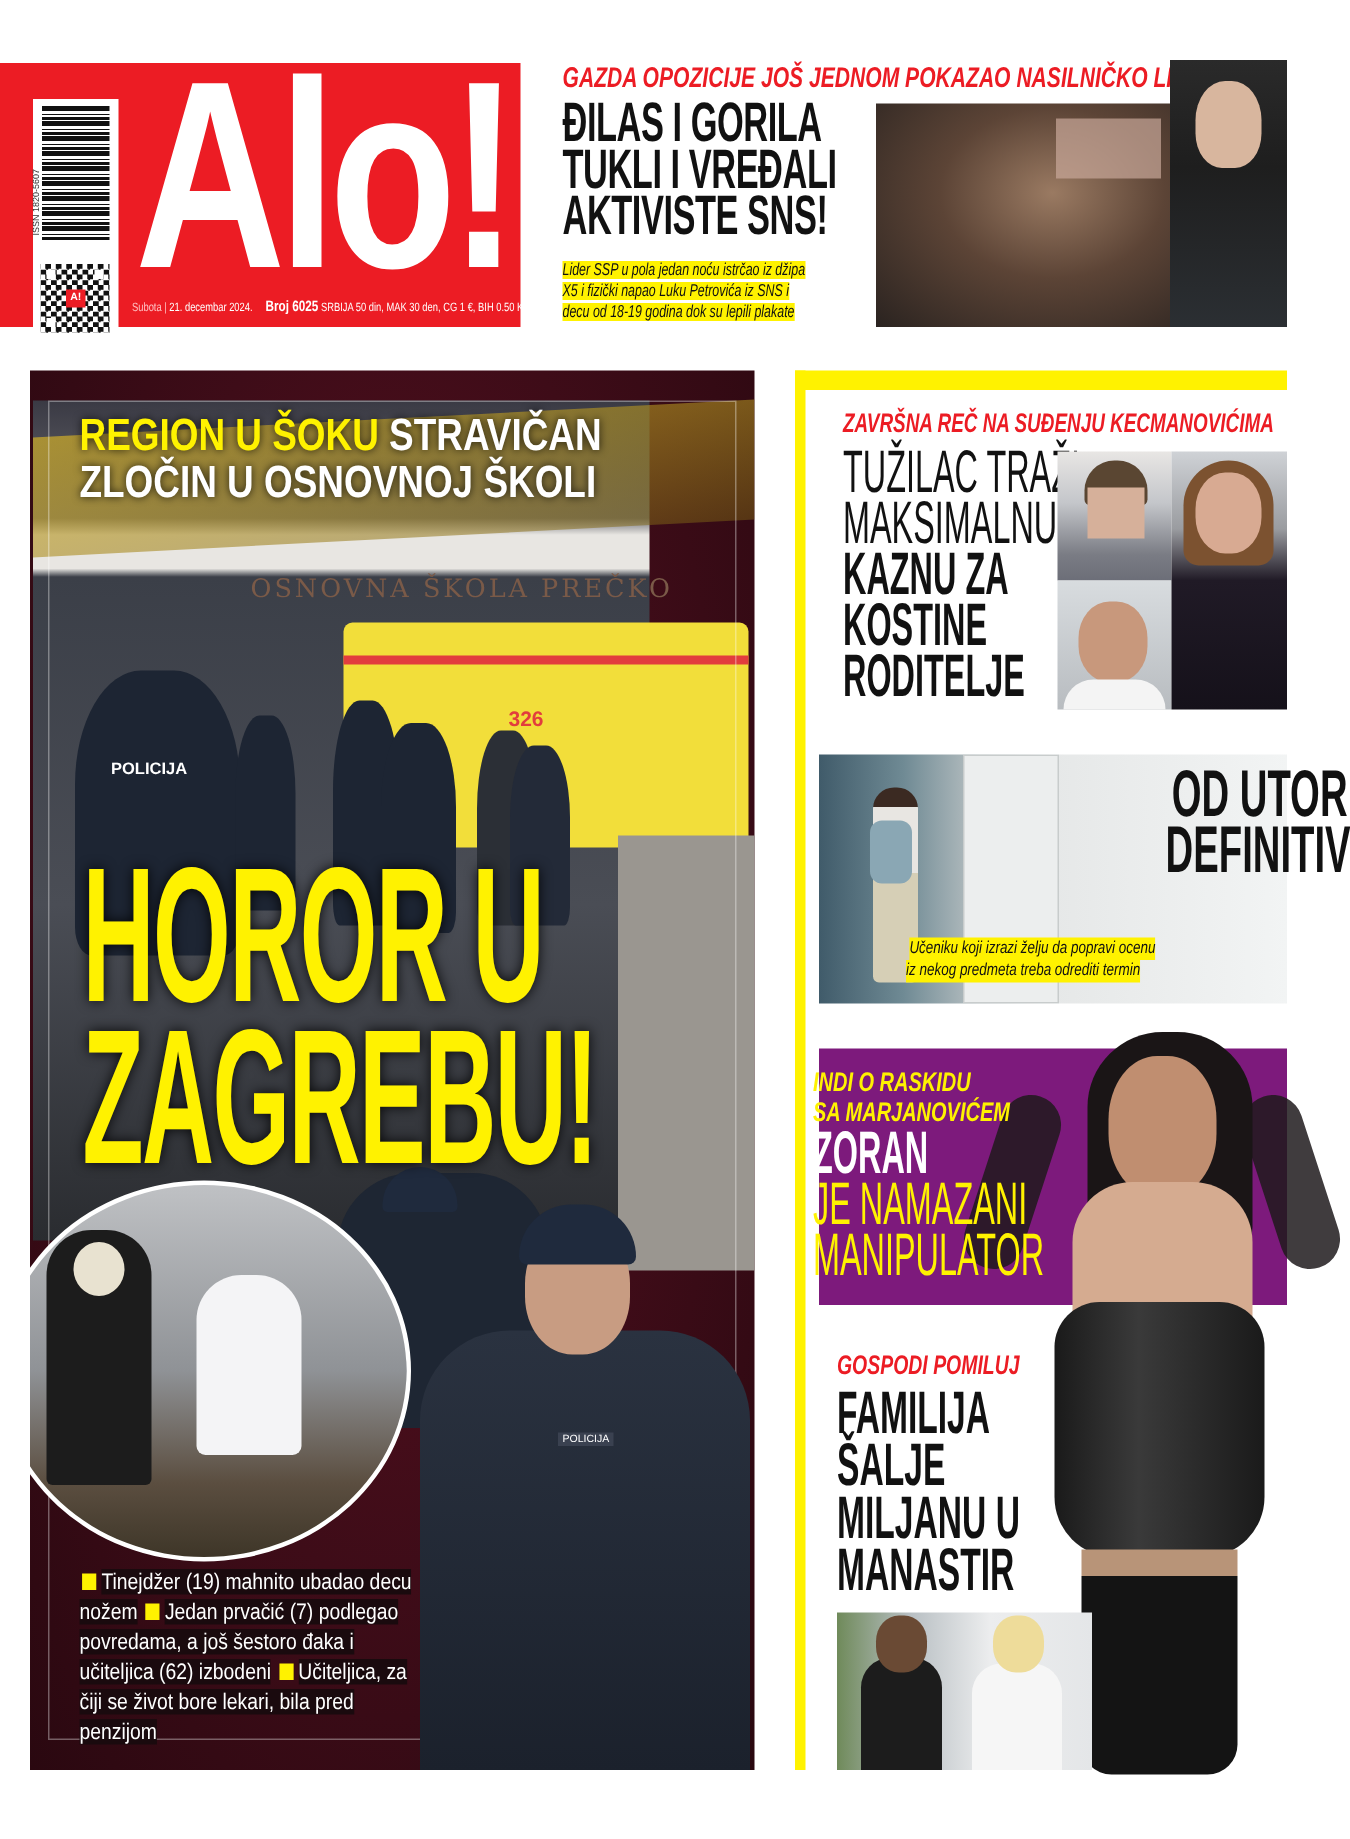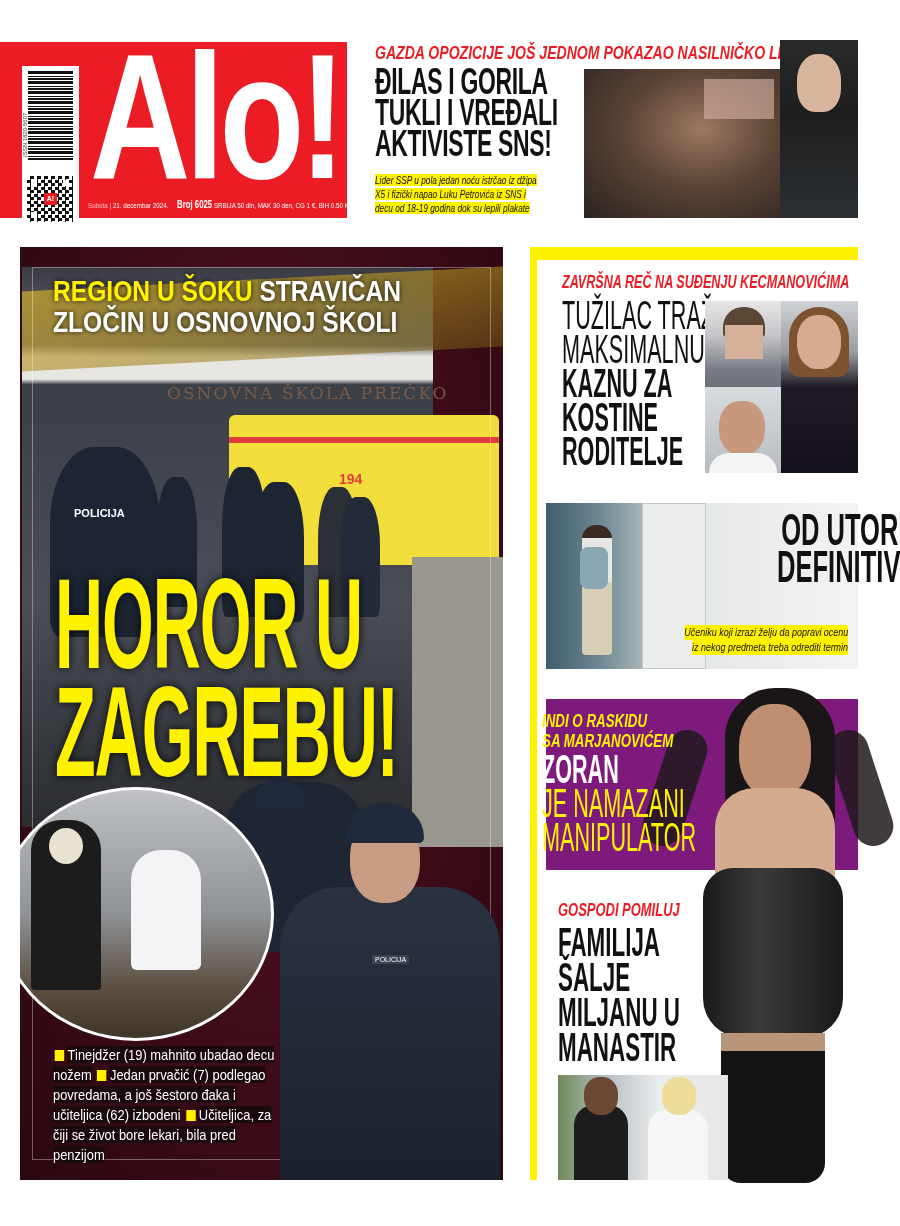--- a/index.html
+++ b/index.html
@@ -89,21 +89,21 @@
   .kec-p3 { position: absolute; left: 781px; top: 301px; width: 77px; height: 172px; background: linear-gradient(180deg,#cfd2d6,#9a9ca0 30%,#201a26 50%,#15111a); }
   .kec-p3 .face { position: absolute; left: 16px; top: 14px; width: 44px; height: 54px; border-radius: 45%; background: #d8aa92; }
   .kec-p3 .hair { position: absolute; left: 8px; top: 6px; width: 60px; height: 70px; border-radius: 30px 30px 10px 10px; background: #7c5230; z-index: 0; }
 
   .rasp { position: absolute; left: 546px; top: 503px; width: 312px; height: 166px; background: linear-gradient(90deg,#405b6a 0%,#6f8a94 18%,#b8c0c2 34%,#e6e8e8 50%,#f2f4f4 100%); overflow: hidden; }
   .rasp .door { position: absolute; left: 96px; top: 0; width: 64px; height: 166px; background: #eceeee; border: 1px solid #c8cccc; }
   .rasp .student { position: absolute; left: 36px; top: 22px; width: 30px; height: 130px; background: linear-gradient(180deg,#3b2a22 0 10%,#e8e6e2 10% 44%,#d6cfb6 44% 100%); border-radius: 14px 14px 4px 4px; }
   .rasp .pack { position: absolute; left: 34px; top: 44px; width: 28px; height: 42px; background: #8aa7b4; border-radius: 8px; }
   .rasp-head { position: absolute; left: 660px; top: 511px; width: 188px; text-align: right; color: #111; font-size: 44px; font-weight: 700; line-height: 37px; white-space: nowrap; }
   .rasp-head span { display: inline-block; transform: scaleX(0.58); transform-origin: right top; }
-  .rasp-sub { position: absolute; left: 560px; top: 625px; width: 288px; text-align: right; font-size: 11.5px; font-style: italic; line-height: 15px; }
+  .rasp-sub { position: absolute; left: 560px; top: 625px; width: 288px; font-size: 11.5px; font-style: italic; line-height: 15px; }
   .rasp-sub span { background: #fff200; color: #111; box-decoration-break: clone; -webkit-box-decoration-break: clone; display: inline-block; transform: scaleX(0.78); transform-origin: right top; white-space: nowrap; }
 
   .indi { position: absolute; left: 546px; top: 699px; width: 312px; height: 171px; background: #7d1a7c; }
   .indi-kicker { position: absolute; left: 542px; top: 711px; color: #fff200; font-style: italic; font-weight: 700; font-size: 18px; line-height: 20px; white-space: nowrap; transform: scaleX(0.74); transform-origin: left top; }
   .indi-head { position: absolute; left: 542px; top: 752px; color: #fff; font-size: 40px; font-weight: 700; line-height: 34px; white-space: nowrap; transform: scaleX(0.54); transform-origin: left top; }
   .indi-head .y { color: #fff200; font-weight: 400; }
 
   .model { position: absolute; left: 655px; top: 688px; width: 230px; height: 495px; }
   .model .hair { position: absolute; left: 70px; top: 0; width: 110px; height: 150px; background: #1a1516; border-radius: 50px 50px 20px 20px; }
   .model .face { position: absolute; left: 84px; top: 16px; width: 72px; height: 94px; background: #c08e70; border-radius: 45%; }
@@ -160,21 +160,21 @@
 <div class="top-photo2">
     <div class="face"></div>
   </div>
 
 <div class="main">
   <div class="scene">
     <div class="tape"></div>
     <div class="school-sign">OSNOVNA ŠKOLA PREČKO</div>
     <div class="ambulance">
       <div class="stripe"></div>
-      <div class="num">194</div>
+      <div class="num">326</div>
     </div>
     <div class="wall"></div>
     <div class="cop" style="left:28px;top:180px;width:110px;height:190px;"></div>
     <div class="cop-label">POLICIJA</div>
     <div class="cop" style="left:135px;top:210px;width:40px;height:130px;"></div>
     <div class="cop" style="left:200px;top:200px;width:44px;height:150px;"></div>
     <div class="cop" style="left:232px;top:215px;width:50px;height:140px;"></div>
     <div class="cop" style="left:296px;top:220px;width:40px;height:130px;background:#2b2f36;"></div>
     <div class="cop" style="left:318px;top:230px;width:40px;height:120px;background:#232a38;"></div>
   </div>

